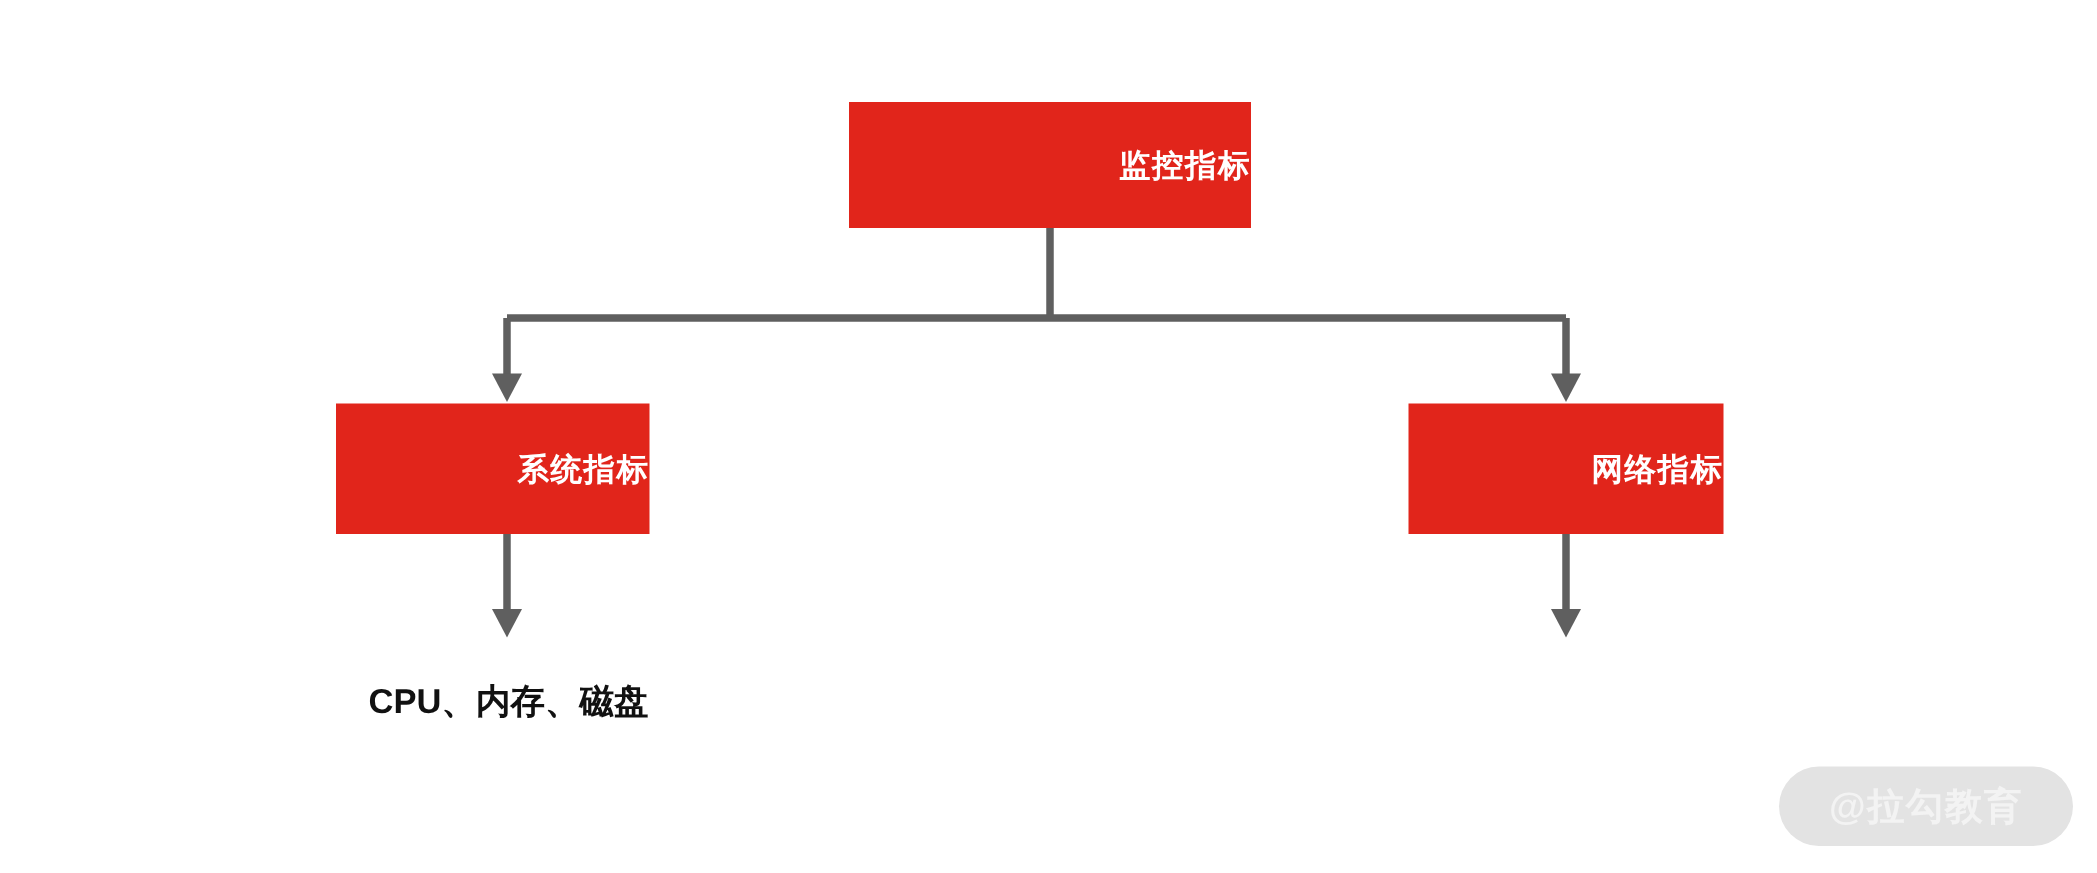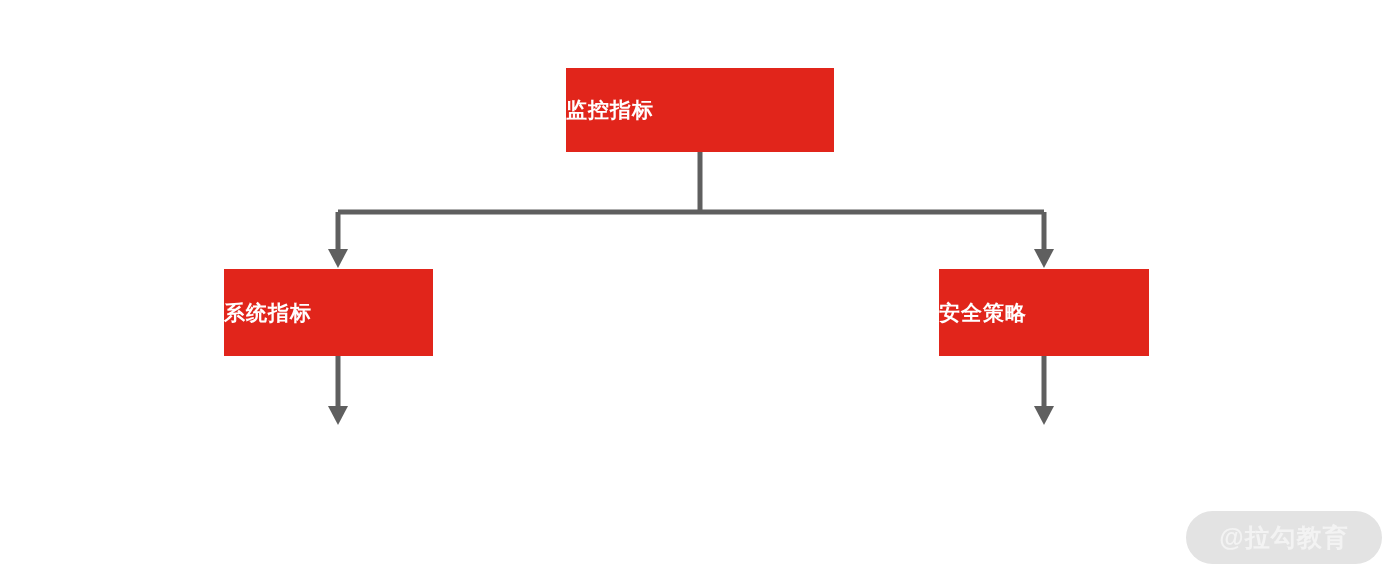--- a/index.html
+++ b/index.html
@@ -15,22 +15,23 @@
     width: 1398px;
     height: 582px;
     background: #ffffff;
     overflow: hidden;
   }
   .node-box {
     position: absolute;
     background: #E1251B;
     display: flex;
     align-items: center;
-    justify-content: flex-start;
+    justify-content: flex-end;
     box-sizing: border-box;
+    padding-left: 16px;
   }
   .node-label {
     color: #ffffff;
     font-weight: bold;
     letter-spacing: 1px;
     white-space: nowrap;
   }
   #node-root {
     left: 566px;
     top: 68px;
@@ -129,22 +130,23 @@
 
   <div class="node-box" id="node-root">
     <span class="node-label">监控指标</span>
   </div>
 
   <div class="node-box" id="node-system">
     <span class="node-label">系统指标</span>
   </div>
 
   <div class="node-box" id="node-network">
-    <span class="node-label">安全策略</span>
+    <span class="node-label">网络指标</span>
   </div>
 
+  <div class="leaf-text" id="leaf-system">CPU、内存、磁盘</div>
 
 
   <div id="watermark">
     <span class="wm-text">@拉勾教育</span>
   </div>
 
 </div>
 
 </body></html>

